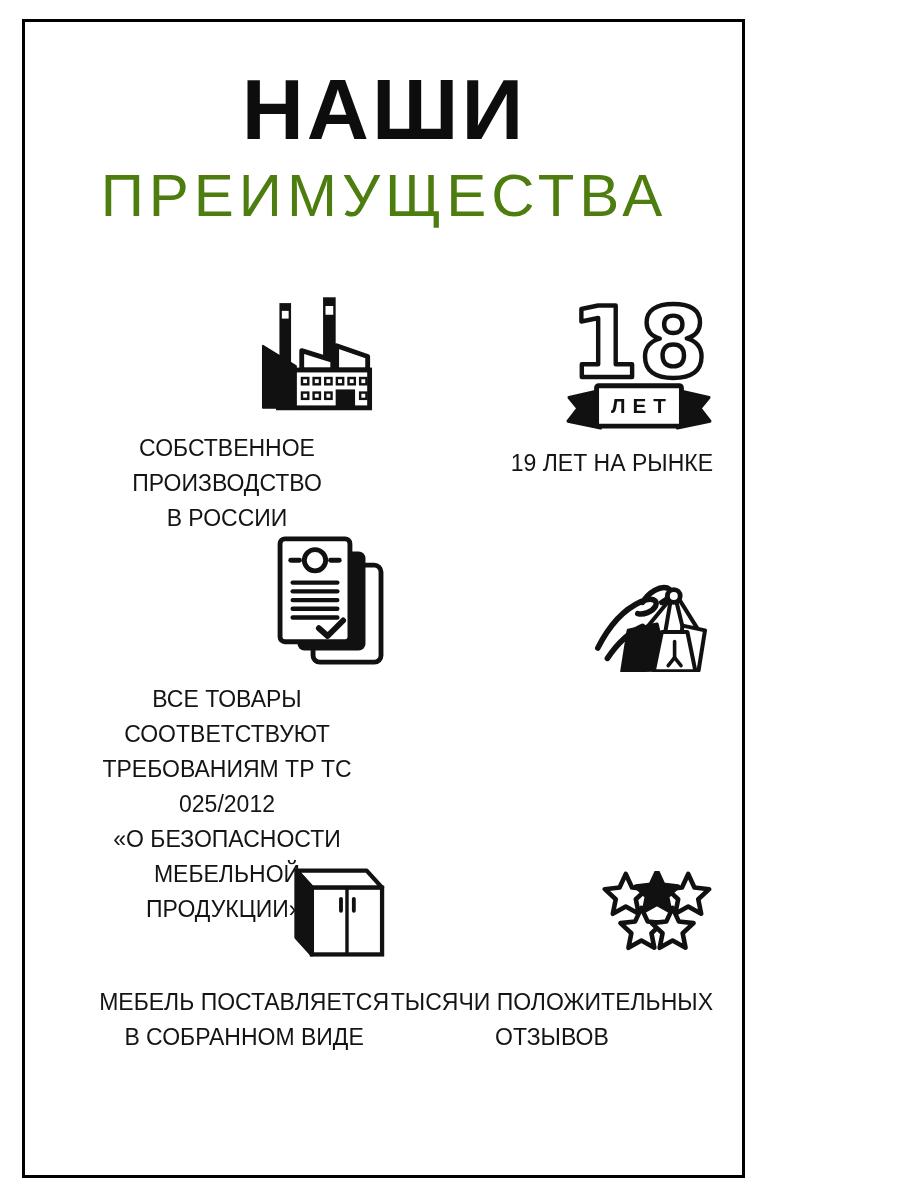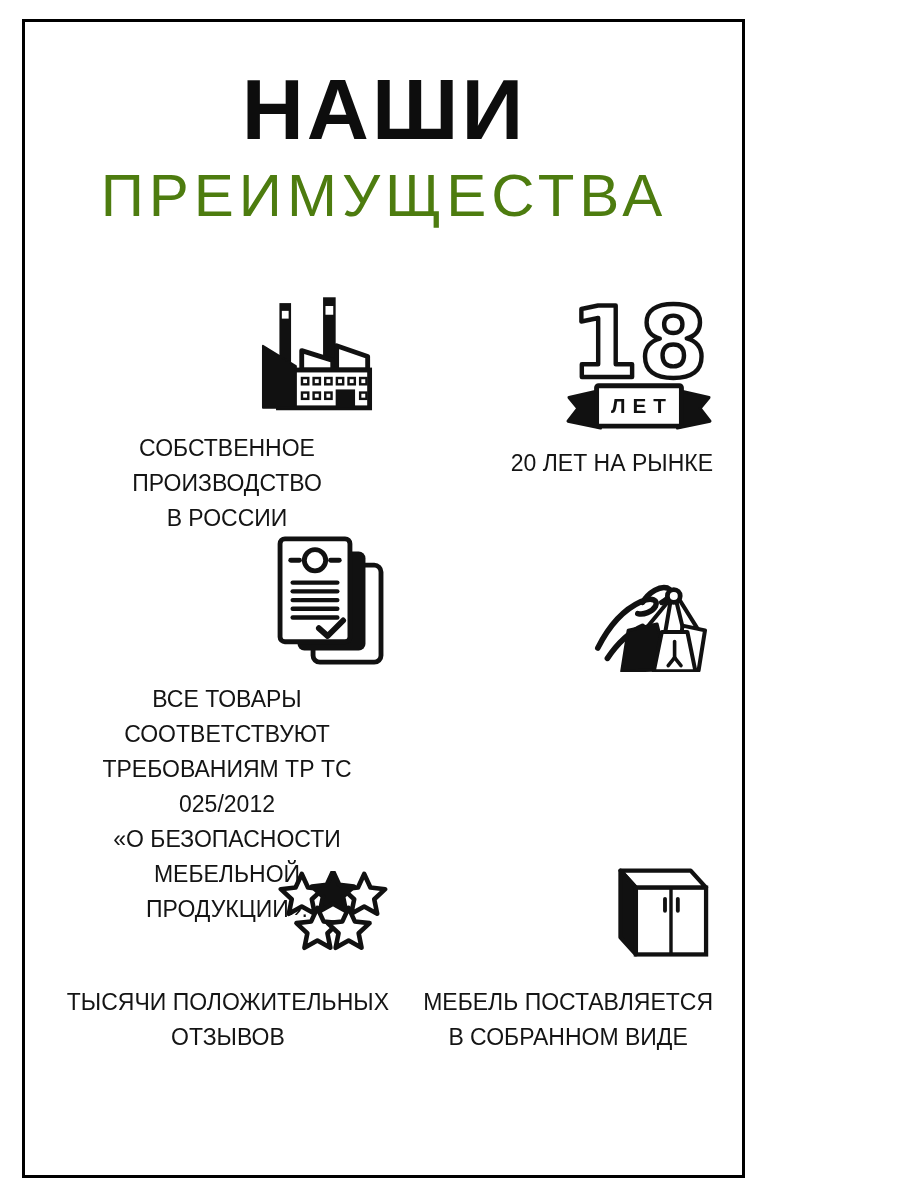--- a/index.html
+++ b/index.html
@@ -78,21 +78,21 @@
     <div class="cell r1">
       <div class="icon-box">
         <svg width="148" height="148" viewBox="0 0 150 150">
           <text x="75" y="90" text-anchor="middle" font-family="DejaVu Sans, sans-serif" font-weight="bold" font-size="100" fill="none" stroke="#111" stroke-width="4.5" stroke-linejoin="round">18</text>
           <polygon points="34,104 4,111 13,122 3,135 36,142" fill="#111" stroke="#111" stroke-width="3" stroke-linejoin="round"></polygon>
           <polygon points="116,104 146,111 137,122 147,135 114,142" fill="#111" stroke="#111" stroke-width="3" stroke-linejoin="round"></polygon>
           <rect x="32" y="99" width="86" height="41" rx="2" fill="#fff" stroke="#111" stroke-width="5"></rect>
           <text x="78" y="127" text-anchor="middle" font-family="Liberation Sans, sans-serif" font-weight="600" font-size="21" letter-spacing="7" fill="#111">ЛЕТ</text>
         </svg>
       </div>
-      <div class="caption">20 ЛЕТ НА РЫНКЕ</div>
+      <div class="caption">19 ЛЕТ НА РЫНКЕ</div>
     </div>
 
     <div class="cell r2">
       <div class="icon-box">
         <svg width="115" height="132" viewBox="0 0 118 136">
           <rect x="40" y="30" width="70" height="100" rx="7" fill="#fff" stroke="#111" stroke-width="5"></rect>
           <rect x="24" y="16" width="70" height="102" rx="7" fill="#111"></rect>
           <rect x="6" y="3" width="72" height="106" rx="5" fill="#fff" stroke="#111" stroke-width="5"></rect>
           <circle cx="42" cy="25" r="11" fill="#fff" stroke="#111" stroke-width="5"></circle>
           <g stroke="#111" stroke-width="5" stroke-linecap="round">
@@ -137,48 +137,48 @@
             <path d="M102,112 L102,132"></path>
             <path d="M102,132 L94,142"></path>
             <path d="M102,132 L110,142"></path>
           </g>
         </svg>
       </div>
     </div>
 
     <div class="cell r3">
       <div class="icon-box">
+        <svg width="108" height="101" viewBox="0 0 126 118">
+          <polygon points="18,10 100,10 118,30 36,30" fill="#fff" stroke="#111" stroke-width="5" stroke-linejoin="round"></polygon>
+          <polygon points="18,10 36,30 36,108 18,88" fill="#111" stroke="#111" stroke-width="5" stroke-linejoin="round"></polygon>
+          <rect x="36" y="30" width="82" height="78" fill="#fff" stroke="#111" stroke-width="5"></rect>
+          <line x1="77" y1="30" x2="77" y2="108" stroke="#111" stroke-width="4"></line>
+          <g stroke="#111" stroke-width="4.5" stroke-linecap="round">
+            <line x1="70" y1="43" x2="70" y2="57"></line>
+            <line x1="85" y1="43" x2="85" y2="57"></line>
+          </g>
+        </svg>
+      </div>
+      <div class="caption">МЕБЕЛЬ ПОСТАВЛЯЕТСЯ
+В СОБРАННОМ ВИДЕ</div>
+    </div>
+
+    <div class="cell r3">
+      <div class="icon-box">
         <svg width="112" height="83" viewBox="0 0 122 90">
           <defs>
             <path id="star" d="M0,-24 L6.76,-9.3 L22.83,-7.42 L10.94,3.55 L14.11,19.42 L0,11.5 L-14.11,19.42 L-10.94,3.55 L-22.83,-7.42 L-6.76,-9.3 Z"></path>
           </defs>
           <g stroke="#111" stroke-width="5" stroke-linejoin="round">
             <use href="#star" x="27" y="27" fill="#fff"></use>
             <use href="#star" x="95" y="27" fill="#fff"></use>
             <use href="#star" x="44" y="64" fill="#fff"></use>
             <use href="#star" x="78" y="64" fill="#fff"></use>
             <use href="#star" x="61" y="24" fill="#111"></use>
           </g>
         </svg>
       </div>
       <div class="caption">ТЫСЯЧИ ПОЛОЖИТЕЛЬНЫХ
 ОТЗЫВОВ</div>
     </div>
 
-    <div class="cell r3">
-      <div class="icon-box">
-        <svg width="108" height="101" viewBox="0 0 126 118">
-          <polygon points="18,10 100,10 118,30 36,30" fill="#fff" stroke="#111" stroke-width="5" stroke-linejoin="round"></polygon>
-          <polygon points="18,10 36,30 36,108 18,88" fill="#111" stroke="#111" stroke-width="5" stroke-linejoin="round"></polygon>
-          <rect x="36" y="30" width="82" height="78" fill="#fff" stroke="#111" stroke-width="5"></rect>
-          <line x1="77" y1="30" x2="77" y2="108" stroke="#111" stroke-width="4"></line>
-          <g stroke="#111" stroke-width="4.5" stroke-linecap="round">
-            <line x1="70" y1="43" x2="70" y2="57"></line>
-            <line x1="85" y1="43" x2="85" y2="57"></line>
-          </g>
-        </svg>
-      </div>
-      <div class="caption">МЕБЕЛЬ ПОСТАВЛЯЕТСЯ
-В СОБРАННОМ ВИДЕ</div>
-    </div>
-
   </div>
 </div>
 
 </body></html>

